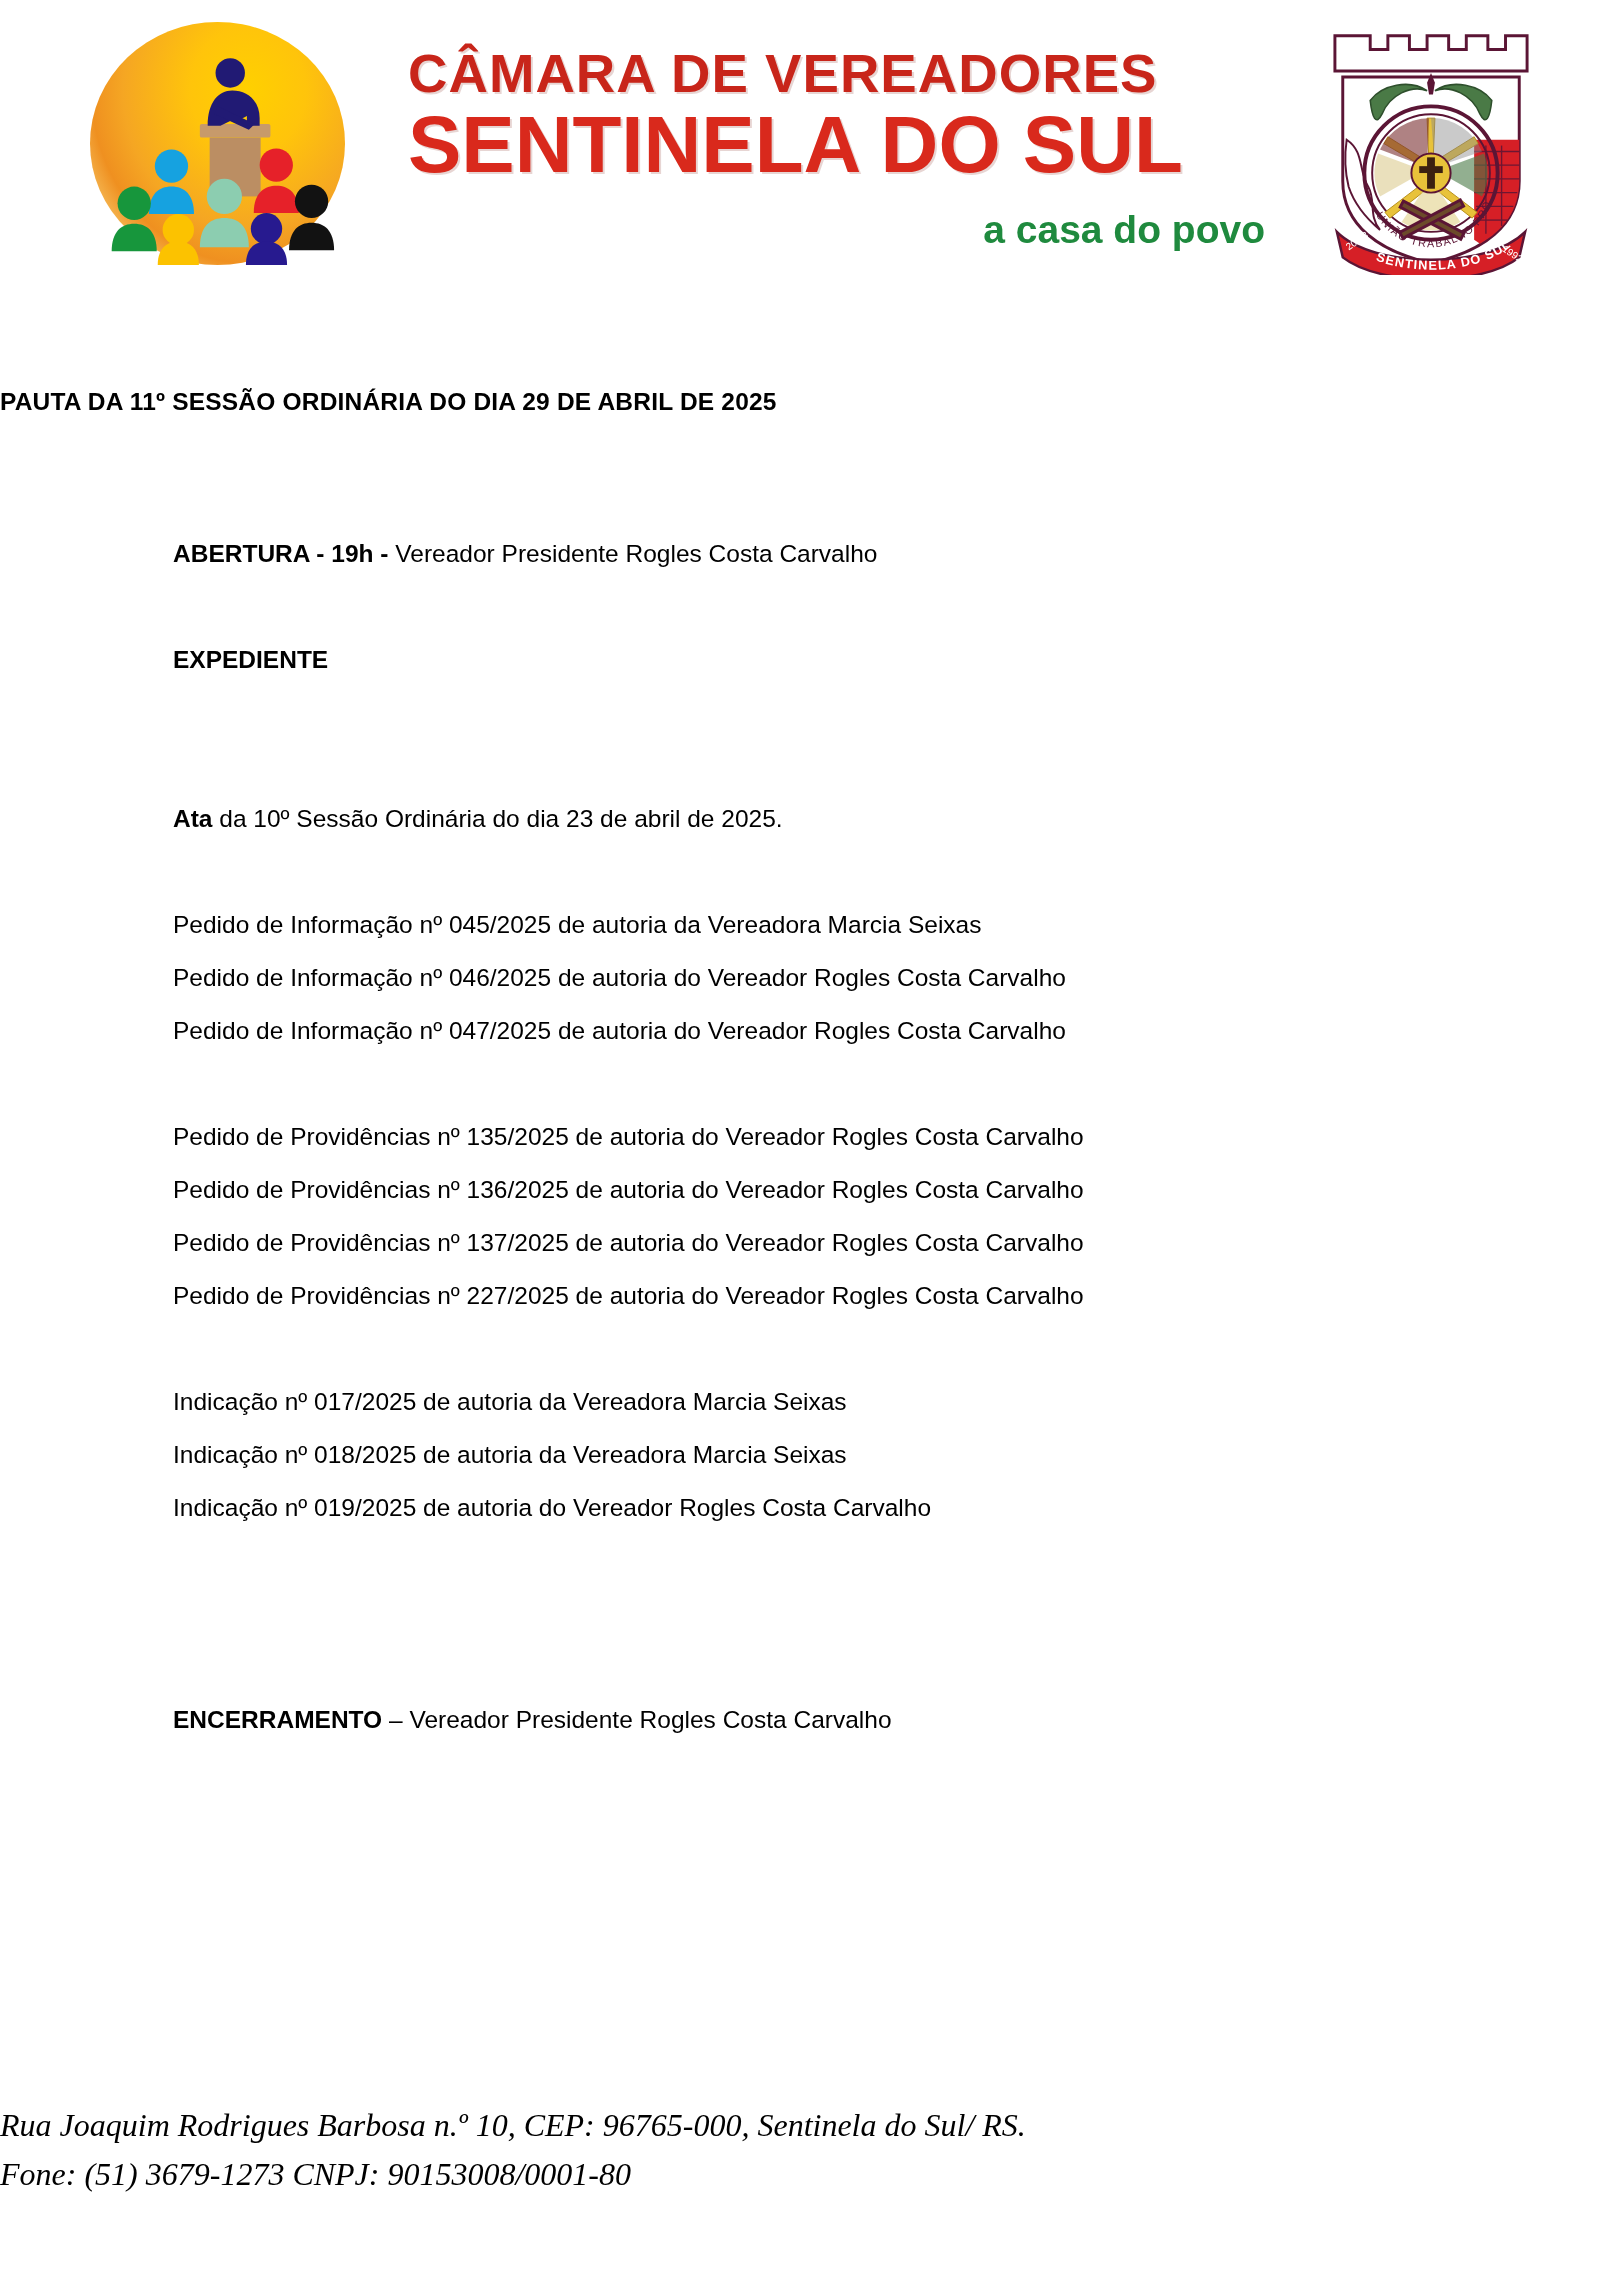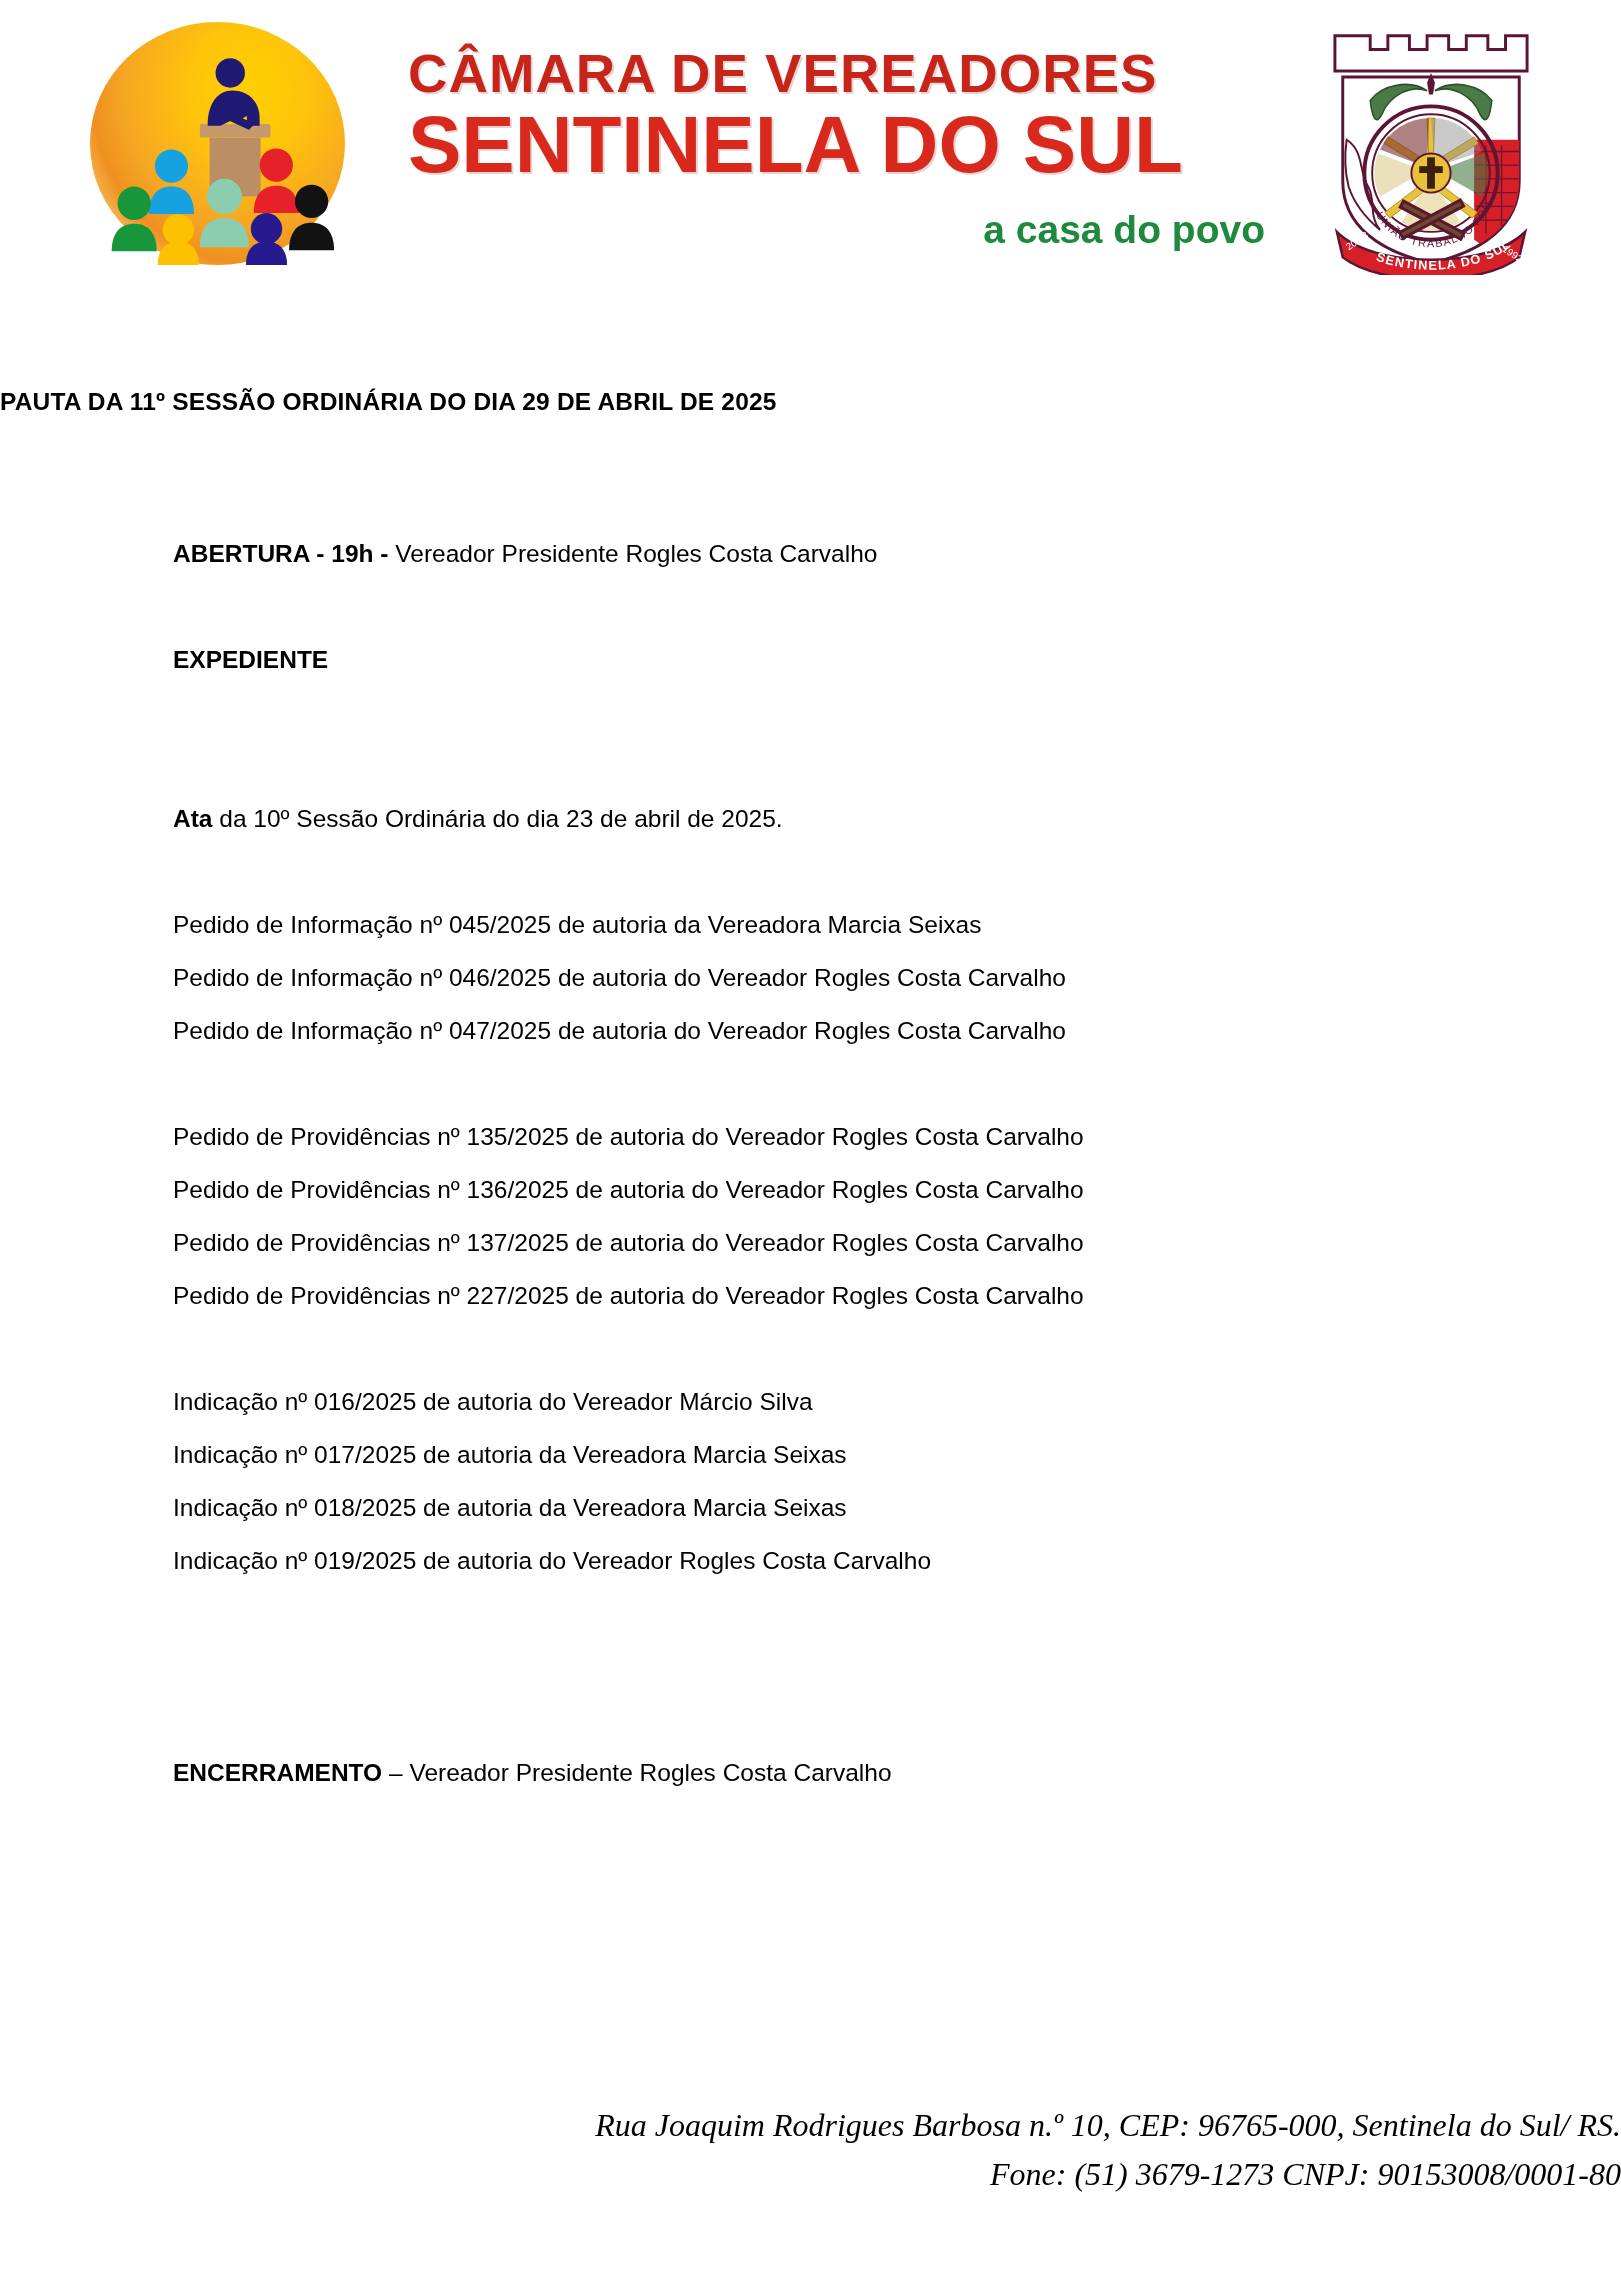--- a/index.html
+++ b/index.html
@@ -134,21 +134,21 @@
   .spacer-1 { height: 53px; }
   .spacer-2 { height: 106px; }
   .spacer-lg { height: 159px; }
 
   
   .footer {
     position: absolute;
     left: 0;
     bottom: 94px;
     width: 1621px;
-    text-align: right;
+    text-align: left;
     font-family: "Liberation Serif", "DejaVu Serif", serif;
     font-style: italic;
     font-size: 32px;
     line-height: 49px;
     color: #000000;
   }
   .footer div { white-space: nowrap; }
 </style>
 </head>
 <body>
@@ -299,21 +299,20 @@
 
   <div class="spacer-1"></div>
 
   <p class="para">Pedido de Providências nº 135/2025 de autoria do Vereador Rogles Costa Carvalho</p>
   <p class="para">Pedido de Providências nº 136/2025 de autoria do Vereador Rogles Costa Carvalho</p>
   <p class="para">Pedido de Providências nº 137/2025 de autoria do Vereador Rogles Costa Carvalho</p>
   <p class="para">Pedido de Providências nº 227/2025 de autoria do Vereador Rogles Costa Carvalho</p>
 
   <div class="spacer-1"></div>
 
-  <p class="para">Indicação nº 016/2025 de autoria do Vereador Márcio Silva</p>
   <p class="para">Indicação nº 017/2025 de autoria da Vereadora Marcia Seixas</p>
   <p class="para">Indicação nº 018/2025 de autoria da Vereadora Marcia Seixas</p>
   <p class="para">Indicação nº 019/2025 de autoria do Vereador Rogles Costa Carvalho</p>
 
   <div class="spacer-lg"></div>
 
   <p class="para">
     <strong>ENCERRAMENTO</strong><span> – Vereador Presidente Rogles Costa Carvalho</span>
   </p>
 </div>

